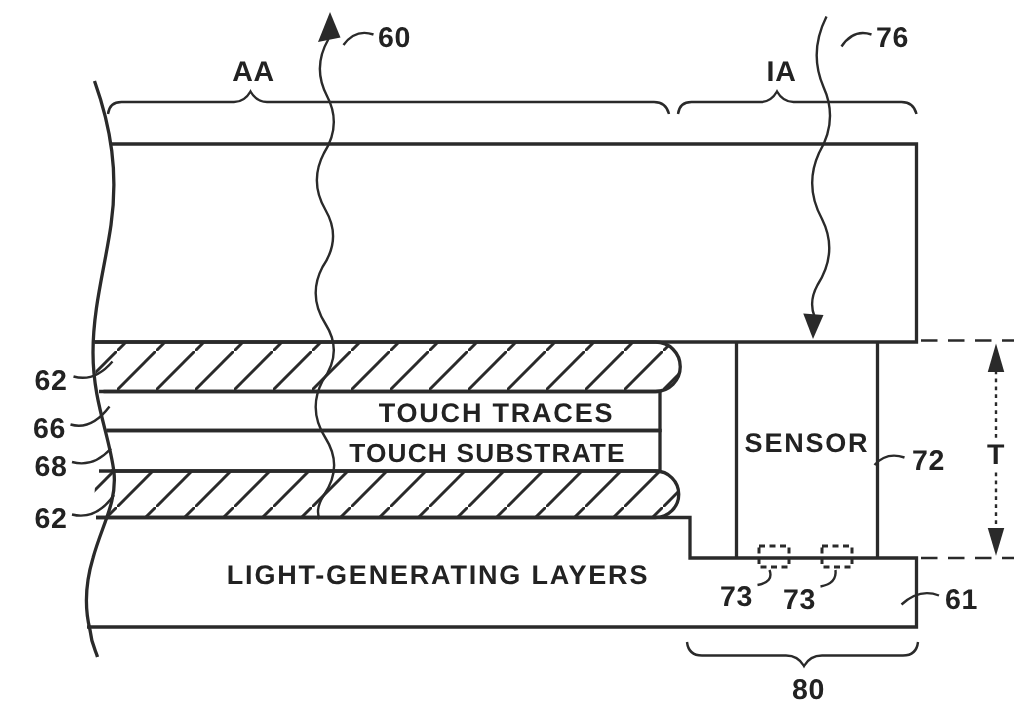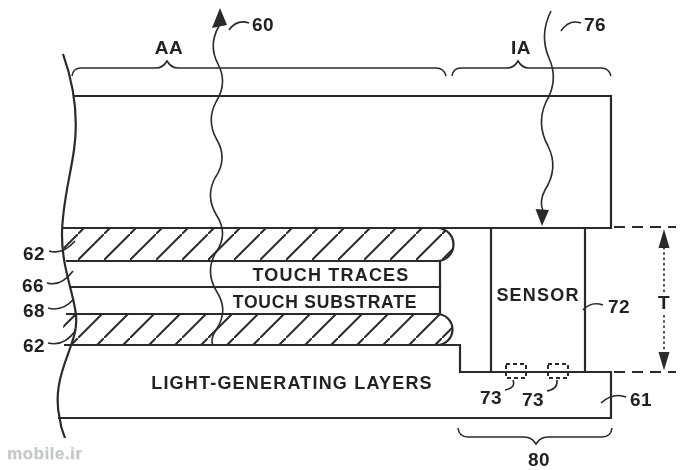--- a/index.html
+++ b/index.html
@@ -133,14 +133,13 @@
     <text class="txt layer" x="538" y="301">SENSOR</text>
     <text class="txt layer" x="292" y="389">LIGHT-GENERATING LAYERS</text>
     <text class="txt ref" x="619" y="313">72</text>
     <text class="txt ref" x="641" y="406">61</text>
     <text class="txt ref" x="491" y="404">73</text>
     <text class="txt ref" x="533" y="406">73</text>
     <text class="txt ref" x="539" y="466">80</text>
     <text class="txt ref" x="664" y="309">T</text>
   </svg>
 
-  <div class="watermark">mobile.ir</div>
 </div>
 
 </body></html>

